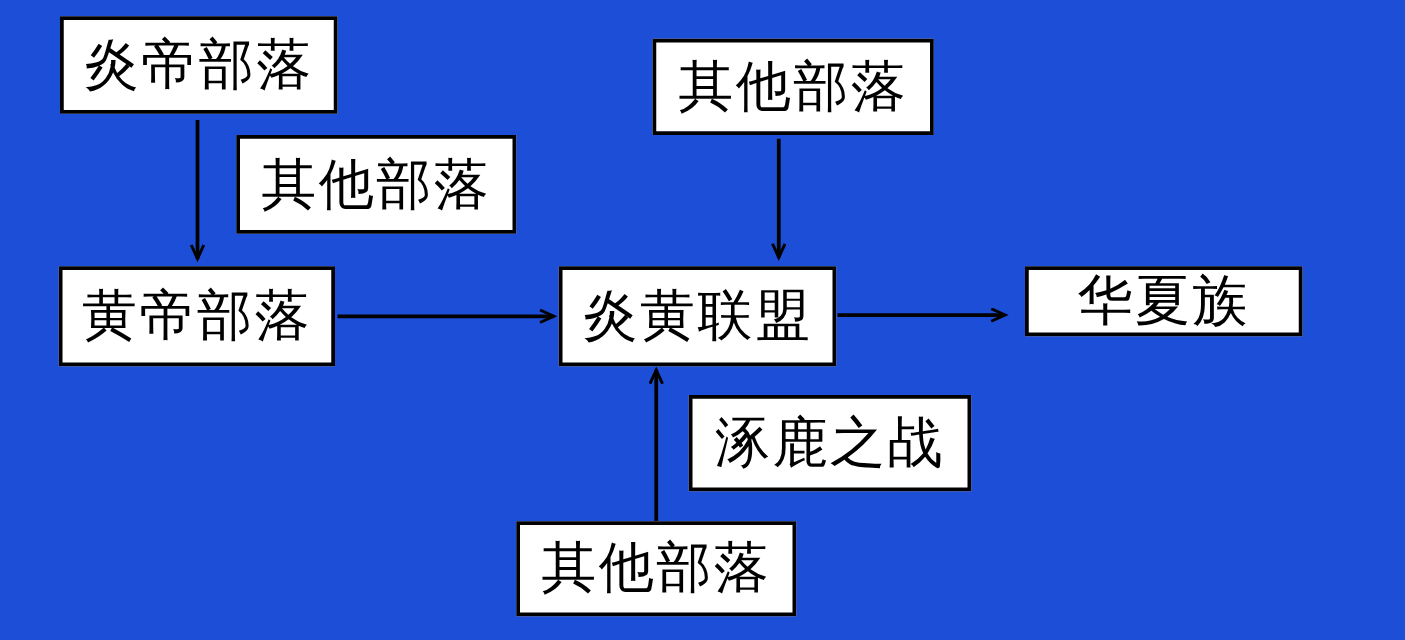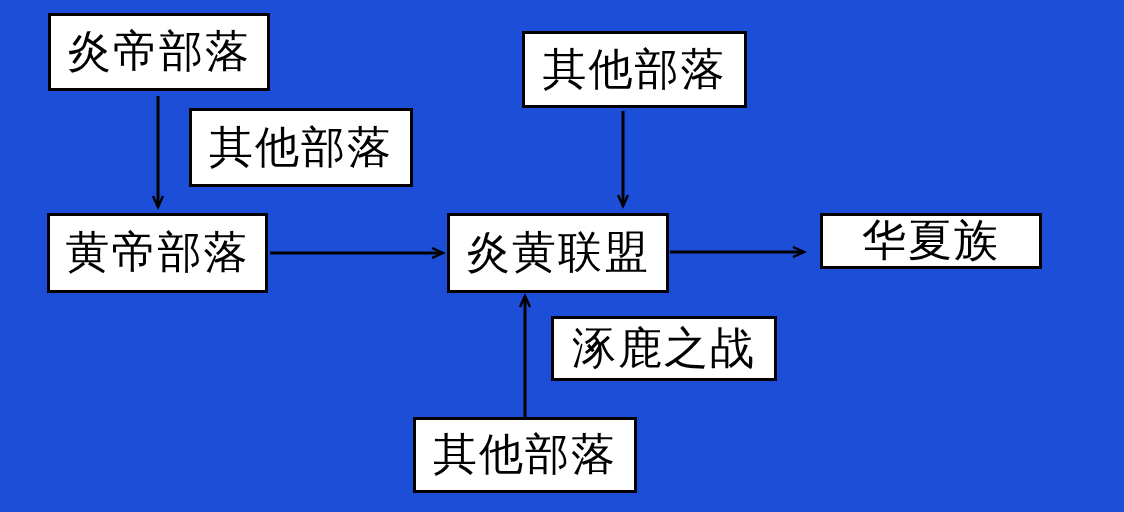--- a/index.html
+++ b/index.html
@@ -29,21 +29,21 @@
     white-space: nowrap;
     line-height: 1;
   }
   
   .box.yandi    { left: 48px;  top: 13px;  width: 222px; height: 78px; }
   .box.banquan  { left: 189px; top: 108px; width: 224px; height: 79px; }
   .box.huangdi  { left: 47px;  top: 213px; width: 221px; height: 80px; }
   .box.qita     { left: 522px; top: 31px;  width: 225px; height: 77px; }
   .box.yanhuang { left: 447px; top: 213px; width: 222px; height: 80px; }
   .box.huaxia   { left: 820px; top: 213px; width: 222px; height: 56px; }
-  .box.zhuolu   { left: 551px; top: 316px; width: 226px; height: 65px; }
+  .box.zhuolu   { left: 551px; top: 316px; width: 226px; height: 77px; }
   .box.chiyou   { left: 413px; top: 417px; width: 224px; height: 76px; }
   svg.arrows {
     position: absolute;
     left: 0;
     top: 0;
     width: 1124px;
     height: 512px;
     pointer-events: none;
   }
 </style>

